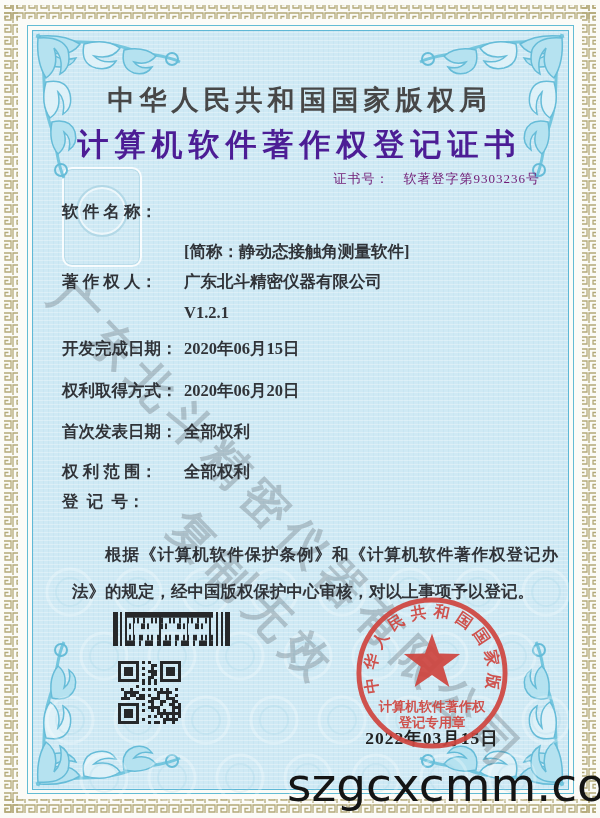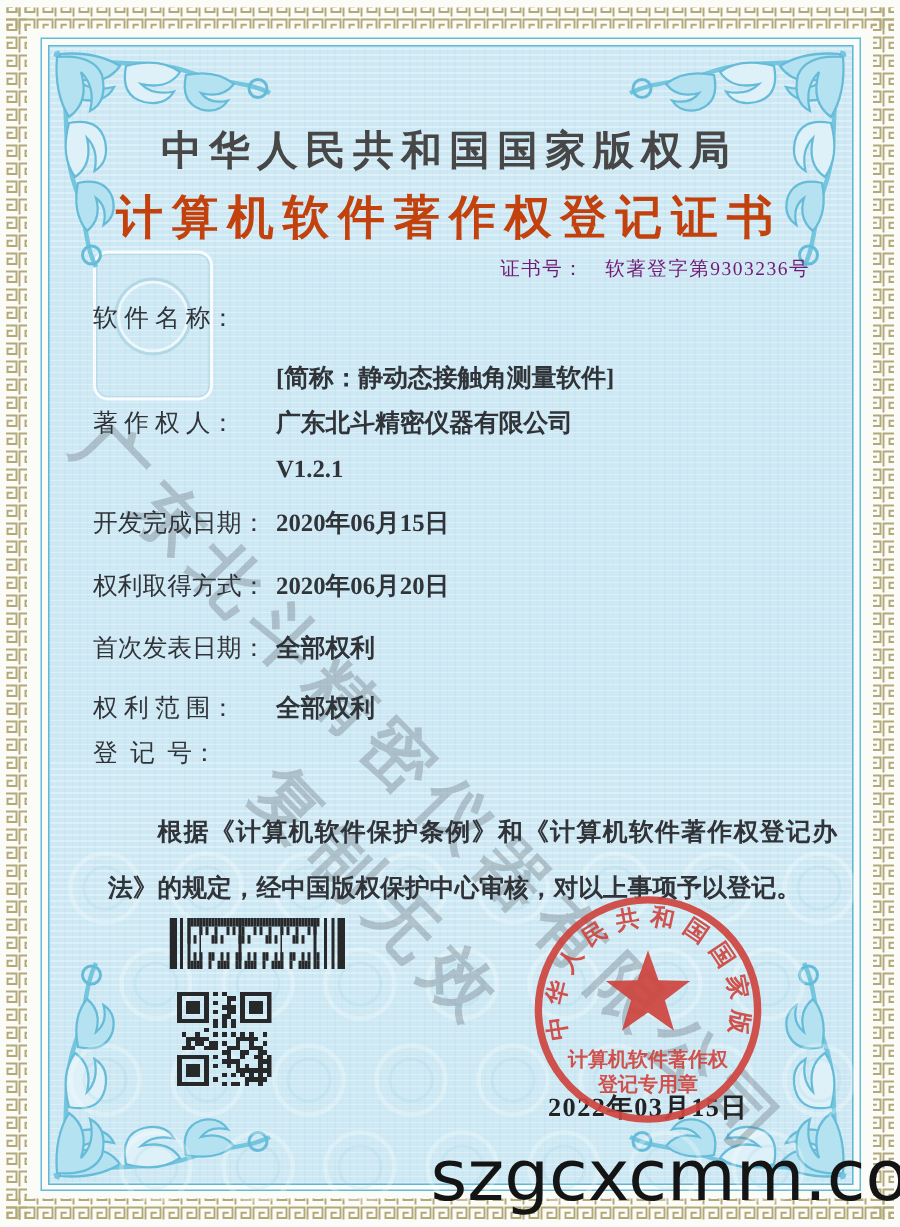--- a/index.html
+++ b/index.html
@@ -36,28 +36,28 @@
     position:absolute; white-space:nowrap; font-weight:700;
     color:rgba(104,116,124,.36); z-index:3; pointer-events:none;
     transform-origin:0 0; transform:rotate(46deg);
     font-size:46px; letter-spacing:9px;
   }
   #wm-company{ left:80px; top:268px; }
   #wm-notice{ left:198px; top:498px; }
   
   .hdr{ position:absolute; left:32px; width:535px; text-align:center; color:#474747; font-weight:700; z-index:4; }
   #authority{ top:82px; font-size:27px; letter-spacing:5px; }
-  #cert-title{ top:124px; font-size:31px; letter-spacing:6px; color:#c2410c; }
+  #cert-title{ top:124px; font-size:31px; letter-spacing:6px; color:#4c1d95; }
   #certno-line{
     position:absolute; top:170px; left:32px; width:508px; text-align:right;
     font-size:13px; font-weight:400; color:#701a75; z-index:4; letter-spacing:1px;
   }
   #certno-line .gap{ display:inline-block; width:14px; }
   
-  .flabel{ position:absolute; left:62px; font-size:16.5px; font-weight:400; color:#303338; z-index:4; white-space:pre; }
+  .flabel{ position:absolute; left:62px; font-size:16.5px; font-weight:700; color:#303338; z-index:4; white-space:pre; }
   .fval{ position:absolute; left:184px; font-size:16.5px; font-weight:700; color:#303338; z-index:4; white-space:pre; }
   .fline{ line-height:21px; }
   
   #statement{
     position:absolute; left:60px; top:524px; width:486px; z-index:4;
     font-size:16.5px; font-weight:700; color:#303338;
     line-height:37px; text-indent:2em; text-align:justify; margin:12px;
   }
   
   #barcode{ position:absolute; left:113px; top:612px; z-index:4; }

